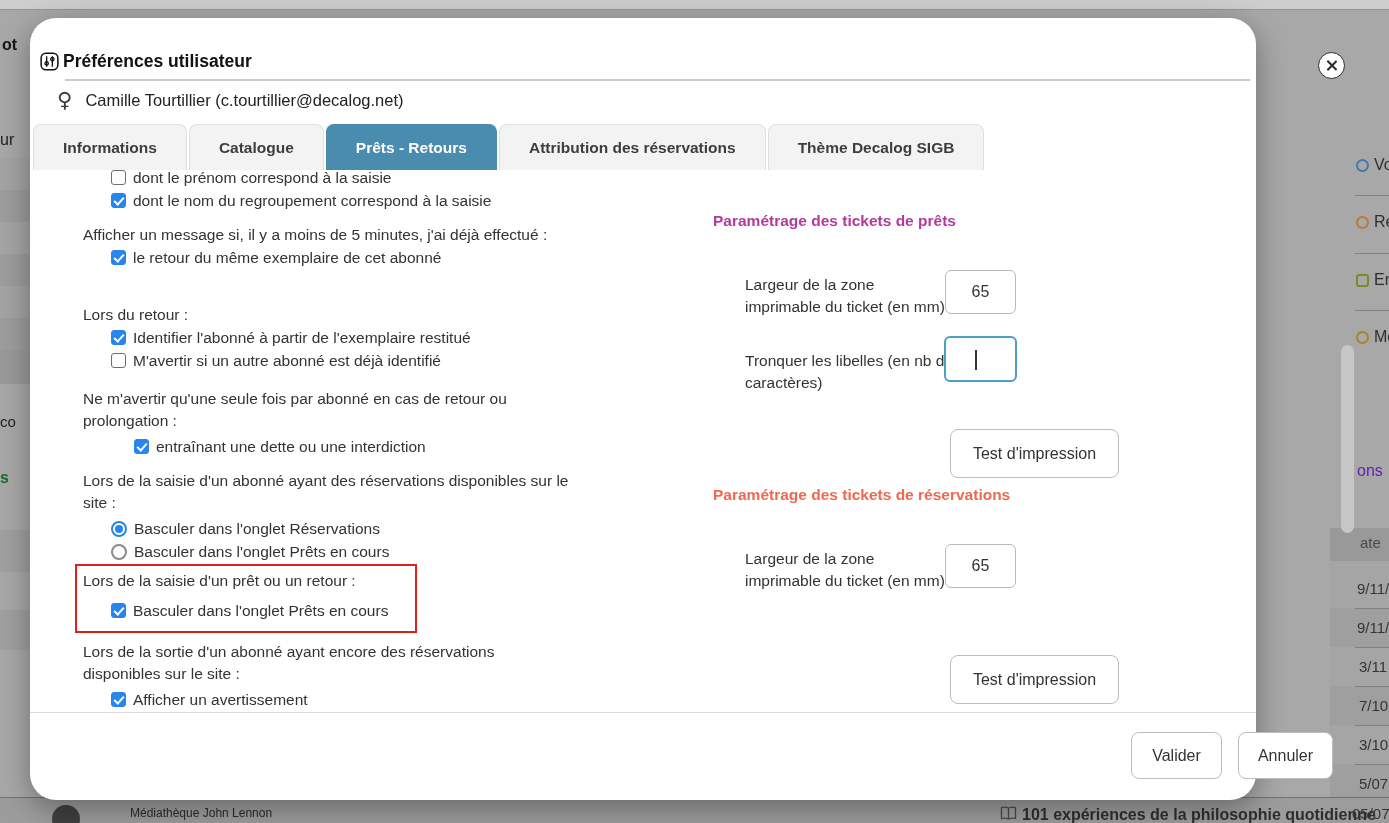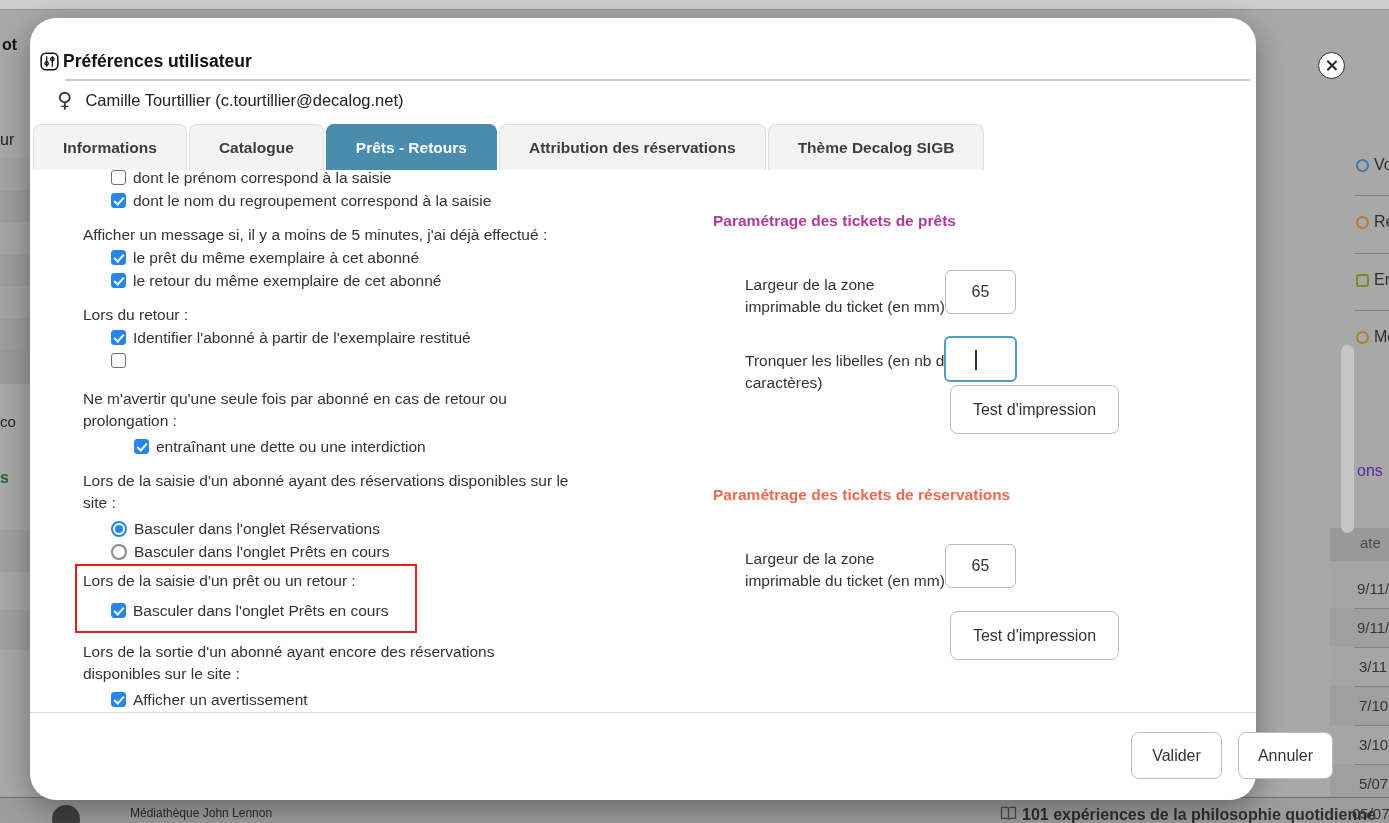--- a/index.html
+++ b/index.html
@@ -91,21 +91,21 @@
   .rp-heading.loans { color:#b23a9c; }
   .rp-heading.resa { color:#ee6950; }
   .rp-label { position:absolute; font-size:15.5px; color:#333; line-height:22px;margin-left:12px; }
   .rp-input { position:absolute; width:71px; height:44px; border:1px solid #b9b9b9;
     border-radius:6px; background:#fff; font-size:16px; color:#333; text-align:center; }
   .rp-input.focused { border:2px solid #4d9fc9; }
   .caret { position:absolute; left:29px; top:12px; width:1.5px; height:20px; background:#333; }
   .btn { position:absolute; background:#fff; border:1px solid #bdbdbd; border-radius:8px;
     font-size:16px; color:#333; display:flex; align-items:center; justify-content:center;
     cursor:pointer; font-family:"Liberation Sans", sans-serif; }
-  .btn.print { width:169px; height:49px; }
+  .btn.print { width:169px; height:49px;margin-top:44px; }
   .footer-rule { position:absolute; left:0; right:0; top:694px; height:1px; background:#dcdcdc; }
   .btn.valider { left:1101px; top:714px; width:91px; height:47px; }
   .btn.annuler { left:1208px; top:714px; width:95px; height:47px; }
 </style>
 </head>
 <body>
 
 <div class="page">
   <div class="topstrip"></div>
 
@@ -221,36 +221,33 @@
     <div class="opt">
       <span class="cb checked"></span>
       <span class="olabel">dont le nom du regroupement correspond à la saisie</span>
     </div>
   </div>
 
   <div class="group" style="top:206px;">
     <div class="glabel">Afficher un message si, il y a moins de 5 minutes, j'ai déjà effectué :</div>
     <div class="opt">
       <span class="cb checked"></span>
-      <span class="olabel">le prêt du même exemplaire à cet abonné</span>
-    </div>
-    <div class="opt">
-      <span class="cb checked"></span>
       <span class="olabel">le retour du même exemplaire de cet abonné</span>
     </div>
   </div>
 
   <div class="group" style="top:286px;">
     <div class="glabel">Lors du retour :</div>
     <div class="opt">
       <span class="cb checked"></span>
       <span class="olabel">Identifier l'abonné à partir de l'exemplaire restitué</span>
     </div>
     <div class="opt">
       <span class="cb"></span>
+      <span class="olabel">M'avertir si un autre abonné est déjà identifié</span>
     </div>
   </div>
 
   <div class="group" style="top:370px; width:480px;">
     <div class="glabel">Ne m'avertir qu'une seule fois par abonné en cas de retour ou prolongation :</div>
     <div class="opt" style="margin-top:3px;padding-left:23px;">
       <span class="cb checked"></span>
       <span class="olabel">entraînant une dette ou une interdiction</span>
     </div>
   </div>

